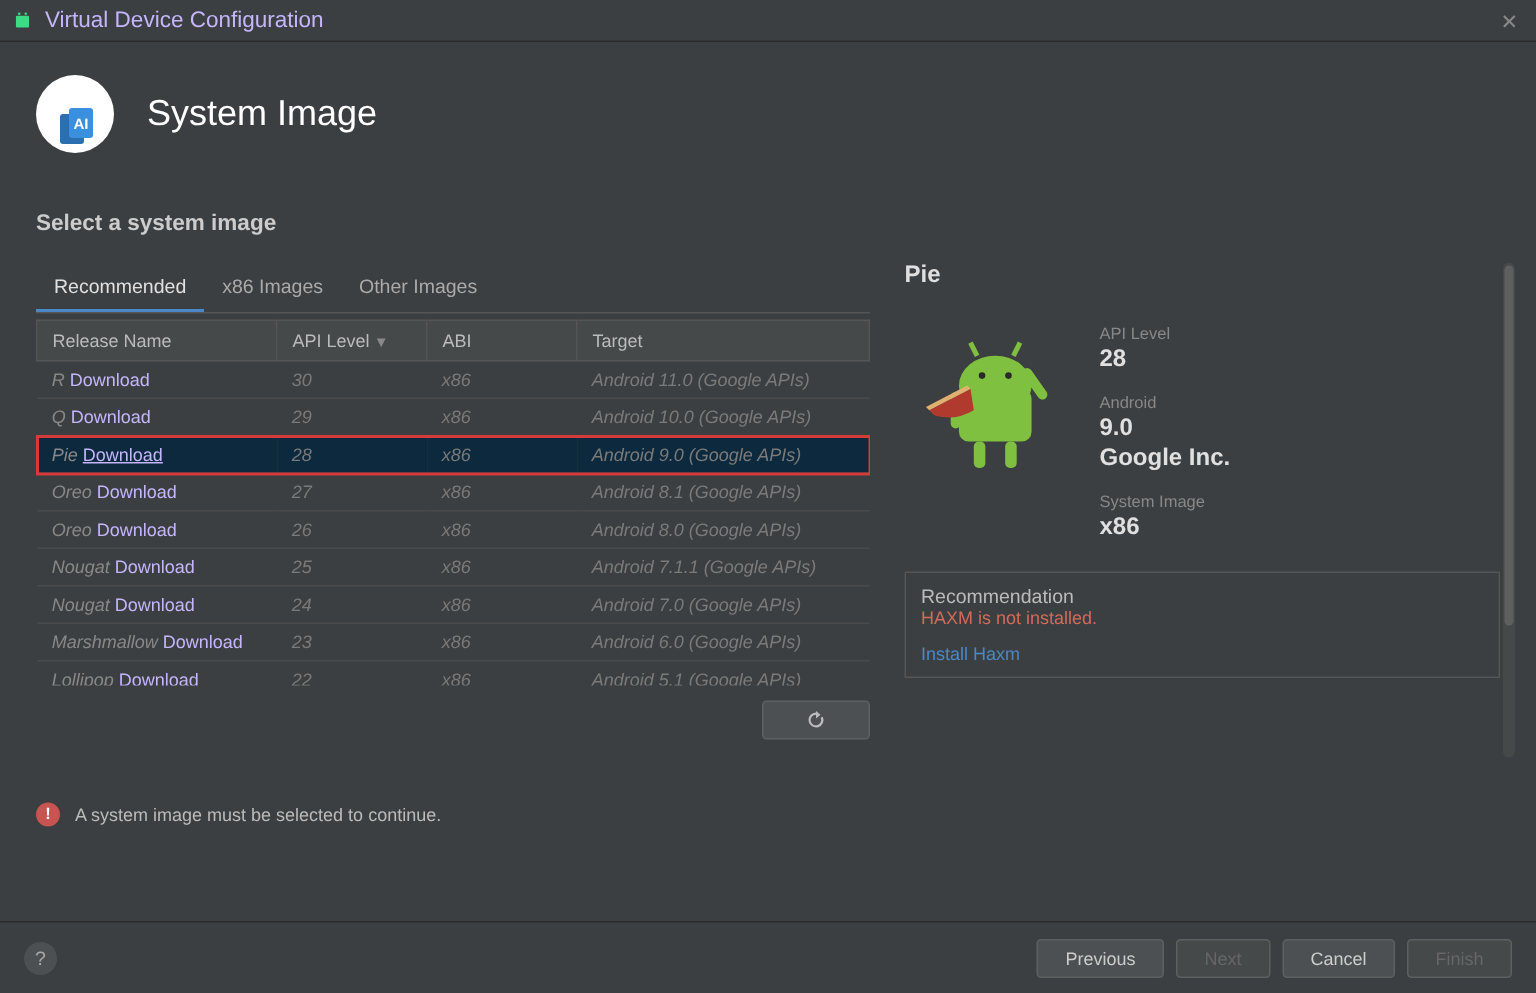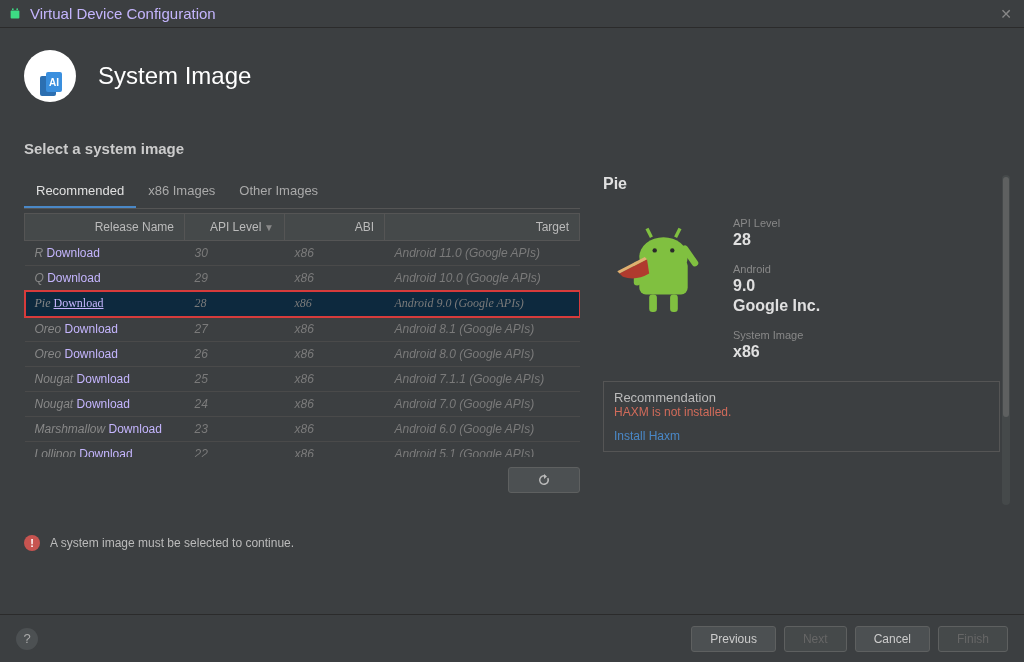--- a/index.html
+++ b/index.html
@@ -45,36 +45,36 @@
 .tabs { display: flex; border-bottom: 1px solid #555; }
 .tab {
   padding: 8px 12px;
   color: #aaa; font-size: 13px; cursor: pointer;
   border-bottom: 2px solid transparent;
 }
 .tab.active { color: #e0e0e0; border-bottom: 2px solid #4a88c7; }
 
 .image-table { width: 100%; border-collapse: collapse; margin-top: 4px; }
 .image-table th {
-  text-align: right; font-weight: 400;
+  text-align: left; font-weight: 400;
   background: #45494a; color: #bbb;
   padding: 6px 10px; font-size: 12px;
   border: 1px solid #555;
 }
 .image-table th.sort::after {
   content: " ▼"; font-size: 10px; color: #888;
 }
 .image-table td {
   padding: 5px 10px; font-size: 12px;
   color: #7a7a7a; font-style: italic;
   border-bottom: 1px solid #4a4a4a;
 }
 .image-table tr.row td:first-child { font-style: italic; }
 .image-table tr.row.selected td { background: #0d293e; font-style: italic; }
-.image-table tr.row.selected { outline: 2px solid #d63b3b; outline-offset: -1px; font-family: Liberation Serif, serif; }
+.image-table tr.row.selected { outline: 2px solid #d63b3b; outline-offset: -1px; }
 .release { color: #888; font-style: italic; }
 .download-link { color: #c4b5fd; font-style: normal; cursor: pointer; }
 .download-link.u { text-decoration: underline; }
 .col-release { width: 160px; }
 .col-api { width: 100px; }
 .col-abi { width: 100px; }
 
 .table-wrap { height: 248px; overflow: hidden; position: relative; }
 .refresh-btn {
   float: right; margin-top: 10px;

